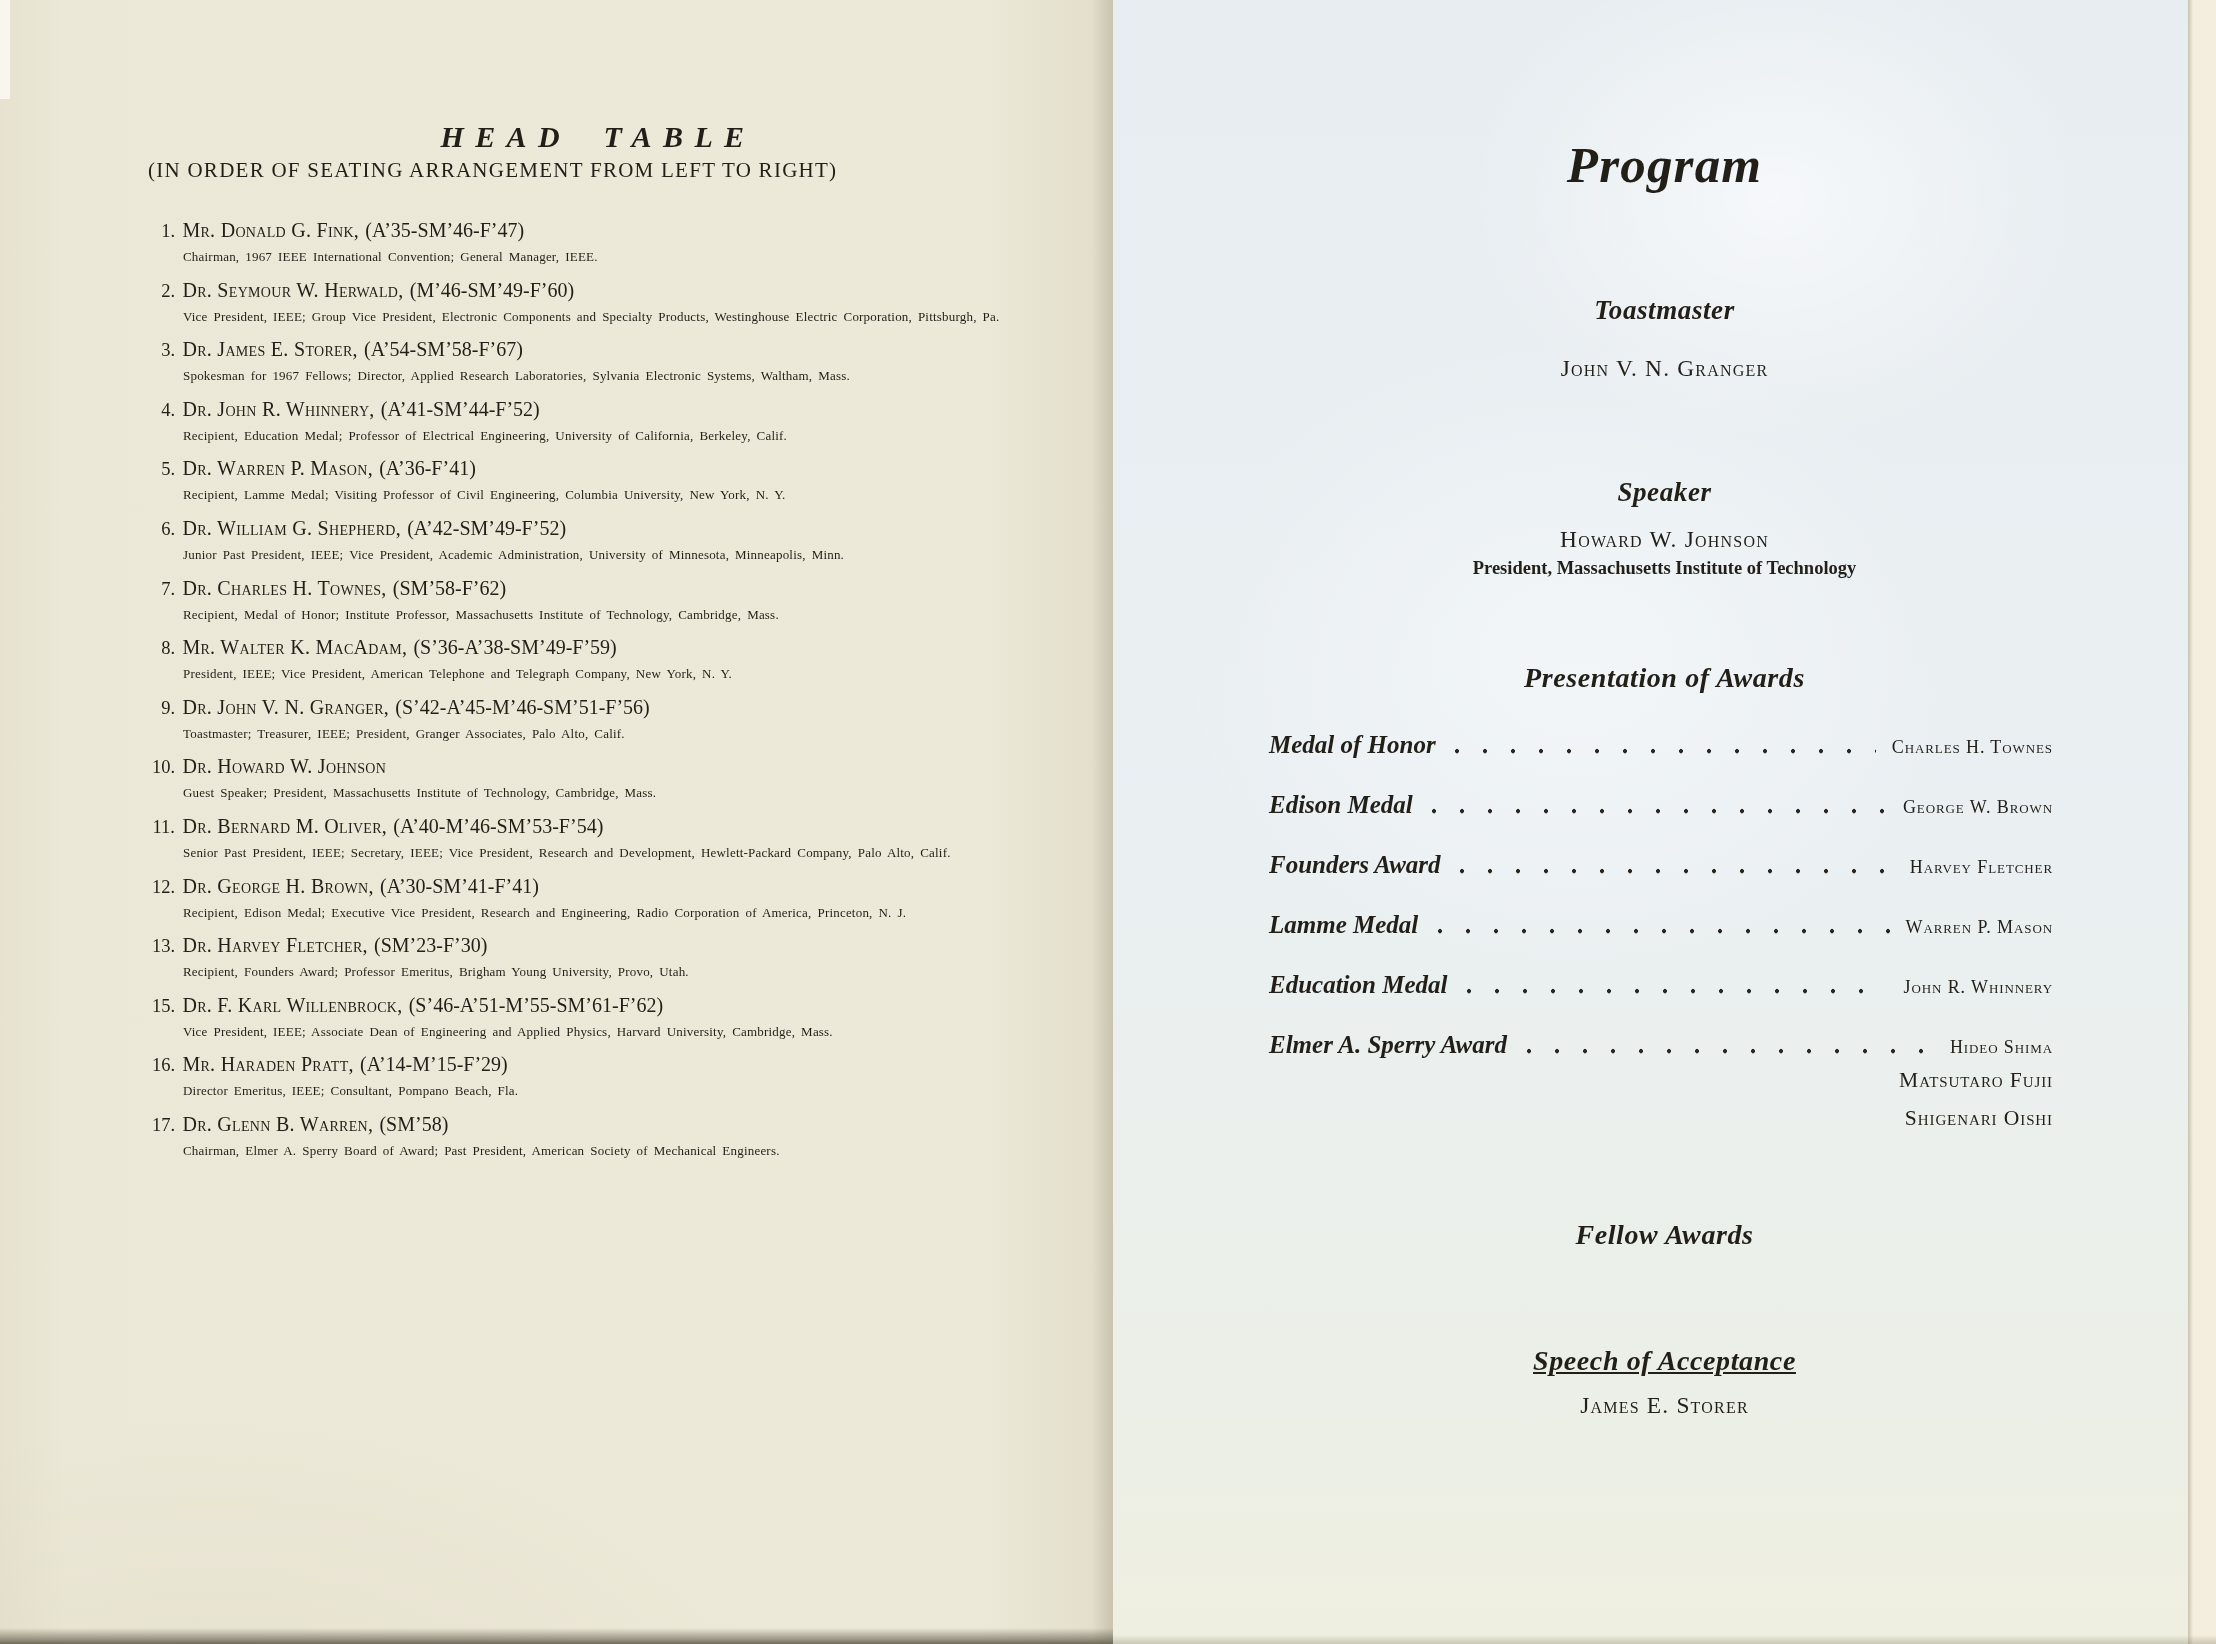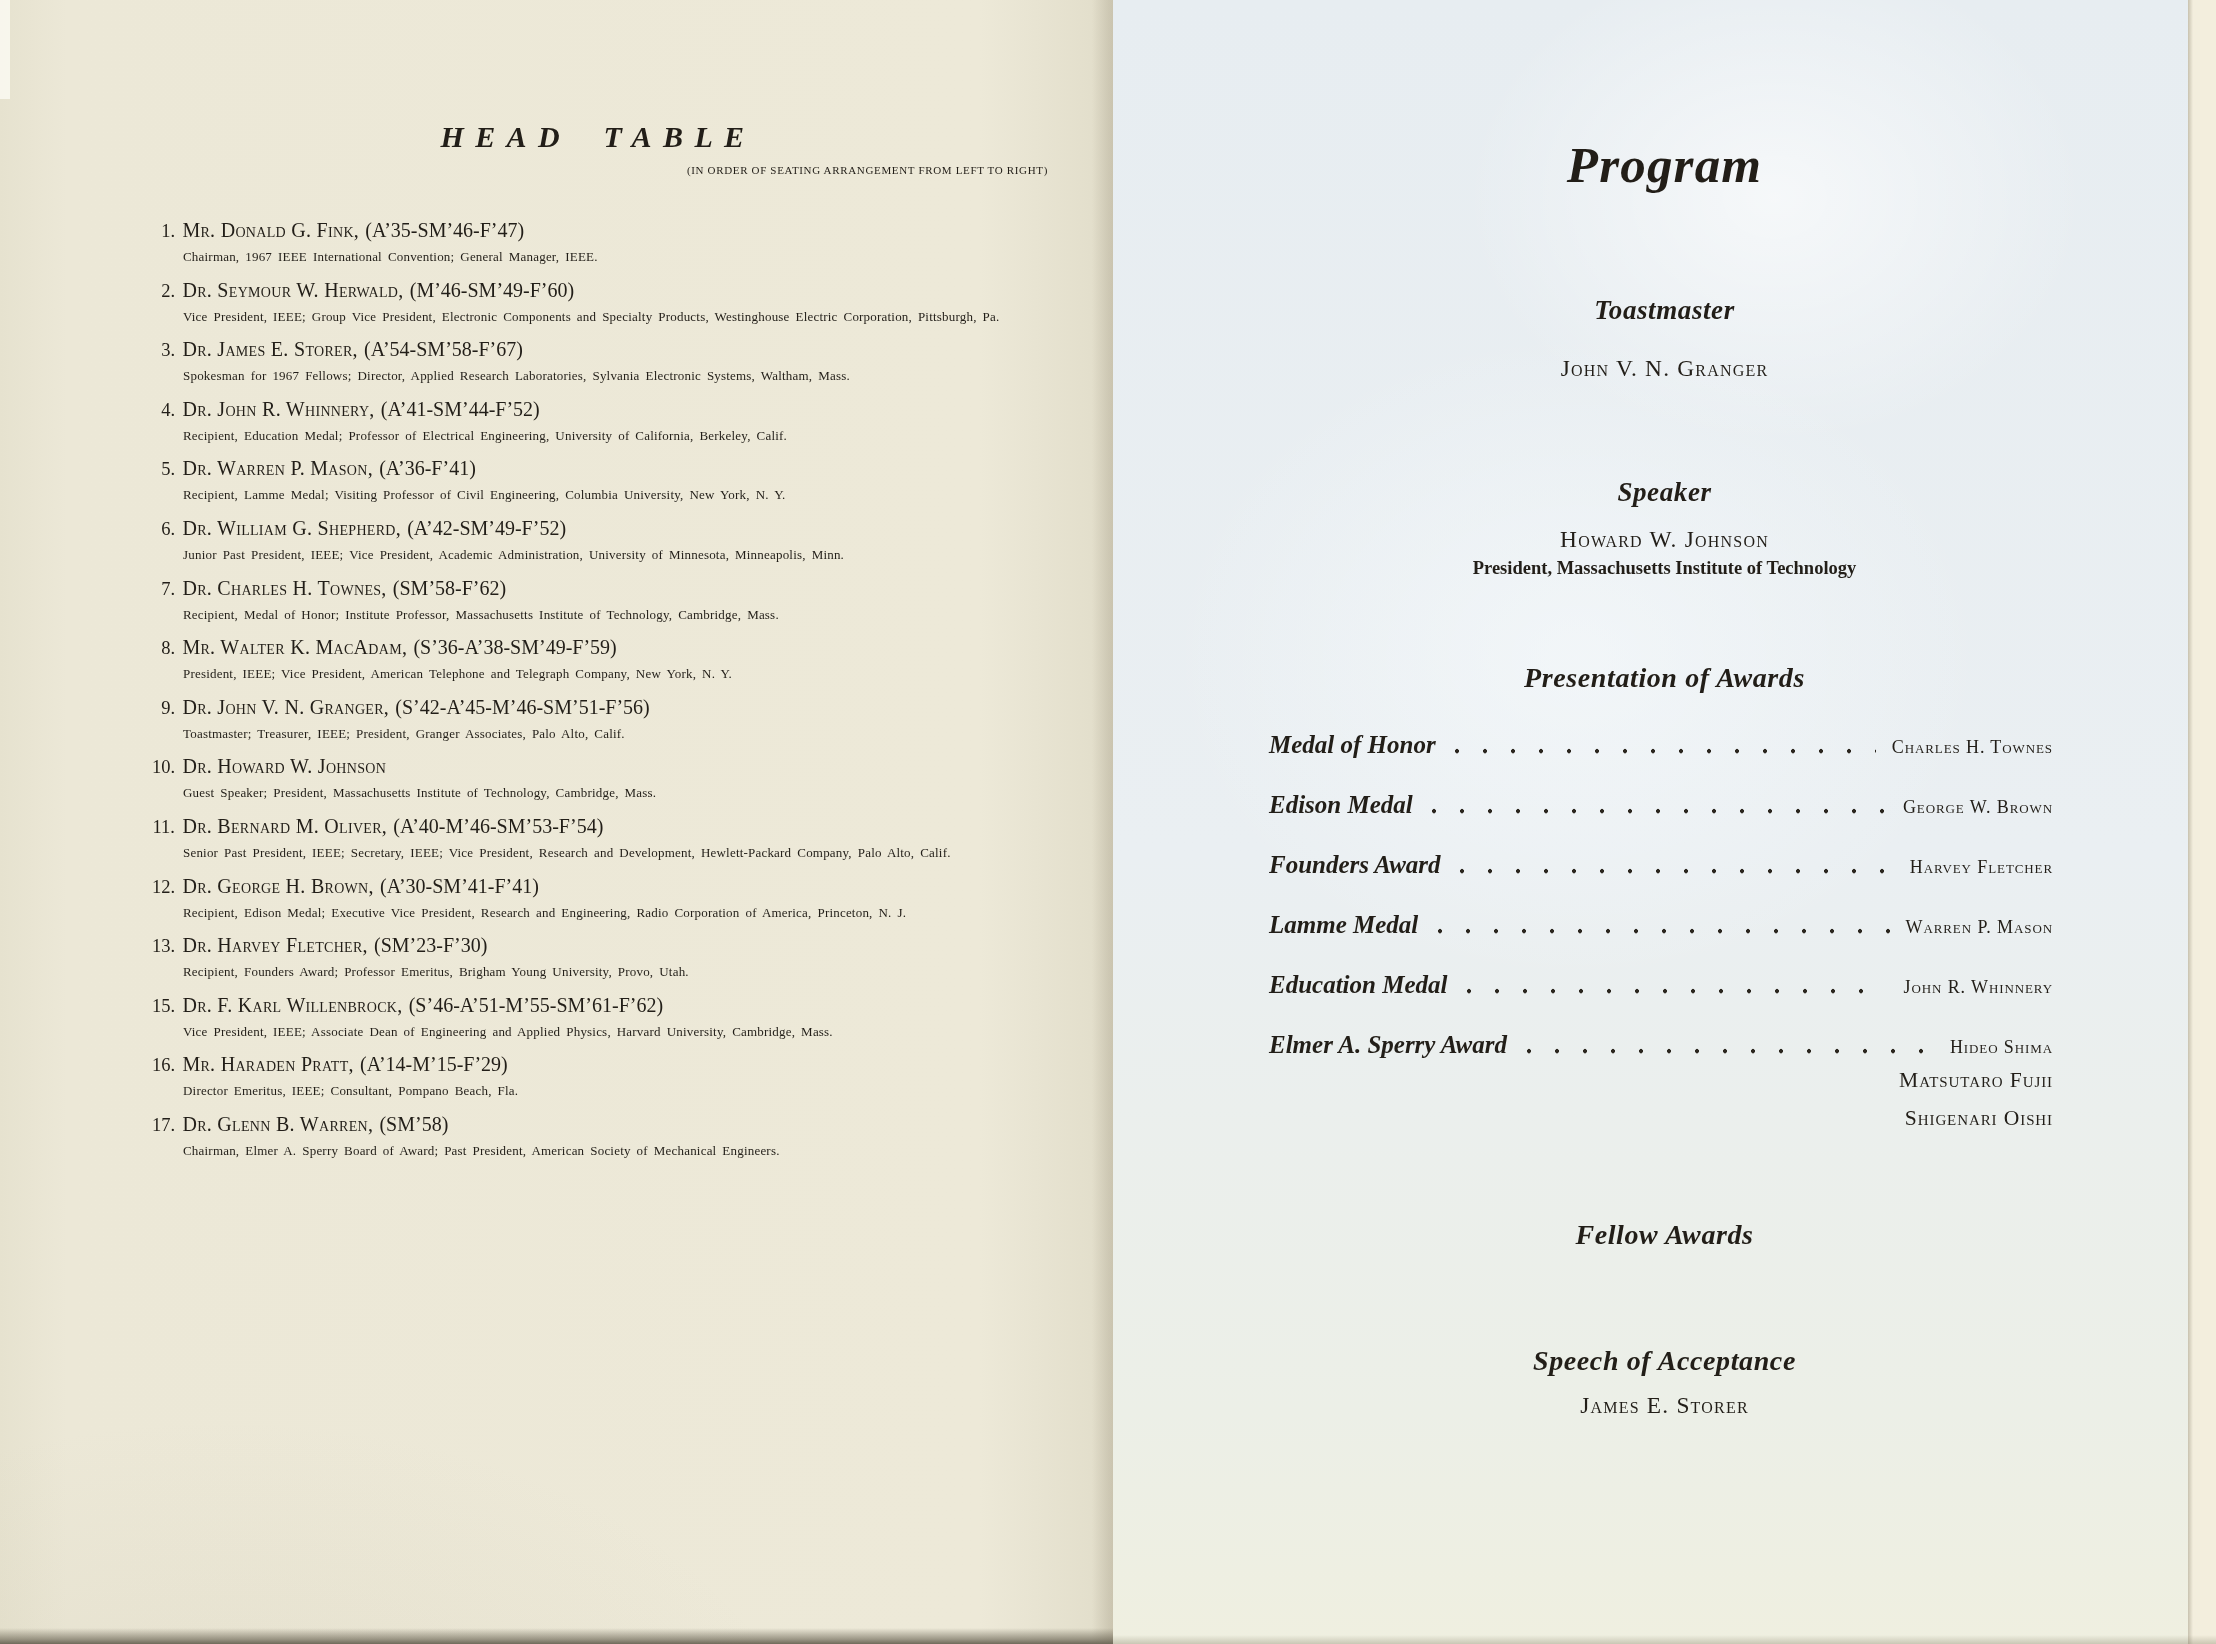--- a/index.html
+++ b/index.html
@@ -23,22 +23,22 @@
       radial-gradient(863px 555px at 20% 110%, rgba(190,182,155,.18), rgba(0,0,0,0) 70%),
       linear-gradient(90deg,#e6e2cf 0%,#ece8d7 6%,#ede9d8 88%,#e3dfcc 98%,#ddd8c4 100%),
       var(--paper_left);
   }
   .left-content{padding:118px 0 0 148px;width:953px;}
   .ht-title{
     font-style:italic;font-weight:bold;font-size:30px;line-height:37px;
     letter-spacing:.38em;word-spacing:.45em;text-align:center;width:900px;
   }
   .ht-subtitle{
-    margin-top:5px;font-size:11px;line-height:21px;letter-spacing:.06em;
-    text-align:right;width:900px;
+    margin-top:5px;font-size:21px;line-height:21px;letter-spacing:.06em;
+    text-align:left;width:900px;
   }
   .list{margin-top:37px;}
   .entry{margin-bottom:8.6px;}
   .entry-head{display:flex;align-items:baseline;font-size:20px;line-height:25px;}
   .num{width:27px;min-width:27px;text-align:right;margin-right:7.4px;font-size:18.5px;}
   .nm{font-variant:small-caps;letter-spacing:0.3px;white-space:nowrap;}
   .gr{margin-left:6.2px;white-space:nowrap;}
   .entry-desc{
     margin-left:35px;width:866px;font-size:13px;line-height:25px;
     text-align:justify;word-spacing:2.5px;letter-spacing:0.2px;
@@ -89,21 +89,21 @@
   .a-label{font-style:italic;font-weight:bold;font-size:25px;line-height:32px;white-space:nowrap;}
   .a-leader{
     flex:1;height:6.2px;align-self:flex-end;margin:0 16px 6.2px 18.5px;
     background-image:radial-gradient(circle at 3.1px 3.1px,#2b261f 1.9px,rgba(0,0,0,0) 2.2px);
     background-size:28px 6.2px;background-repeat:repeat-x;background-position:left bottom;
   }
   .a-name{font-variant:small-caps;font-size:18px;letter-spacing:0.9px;white-space:nowrap;}
   .award-extras{text-align:right;}
   .extra-name{font-variant:small-caps;font-size:21.6px;letter-spacing:0.9px;line-height:38px;}
   .fellow-head{margin-top:80px;}
-  .speech-head{margin-top:90px;}
+  .speech-head{margin-top:90px;text-decoration:underline;}
   .speech-name{margin-top:11px;}
 
   
   .edge-right{
     position:absolute;left:2188px;top:0;width:28px;height:1644px;
     background:linear-gradient(90deg,rgba(120,112,90,.35) 0,rgba(120,112,90,0) 18%),#f3eedd;
   }
   .edge-bottom{
     position:absolute;left:0;top:1628px;width:1113px;height:16px;
     background:linear-gradient(180deg,rgba(0,0,0,0) 0,rgba(90,84,68,.55) 70%,#6f6a5a 100%);

